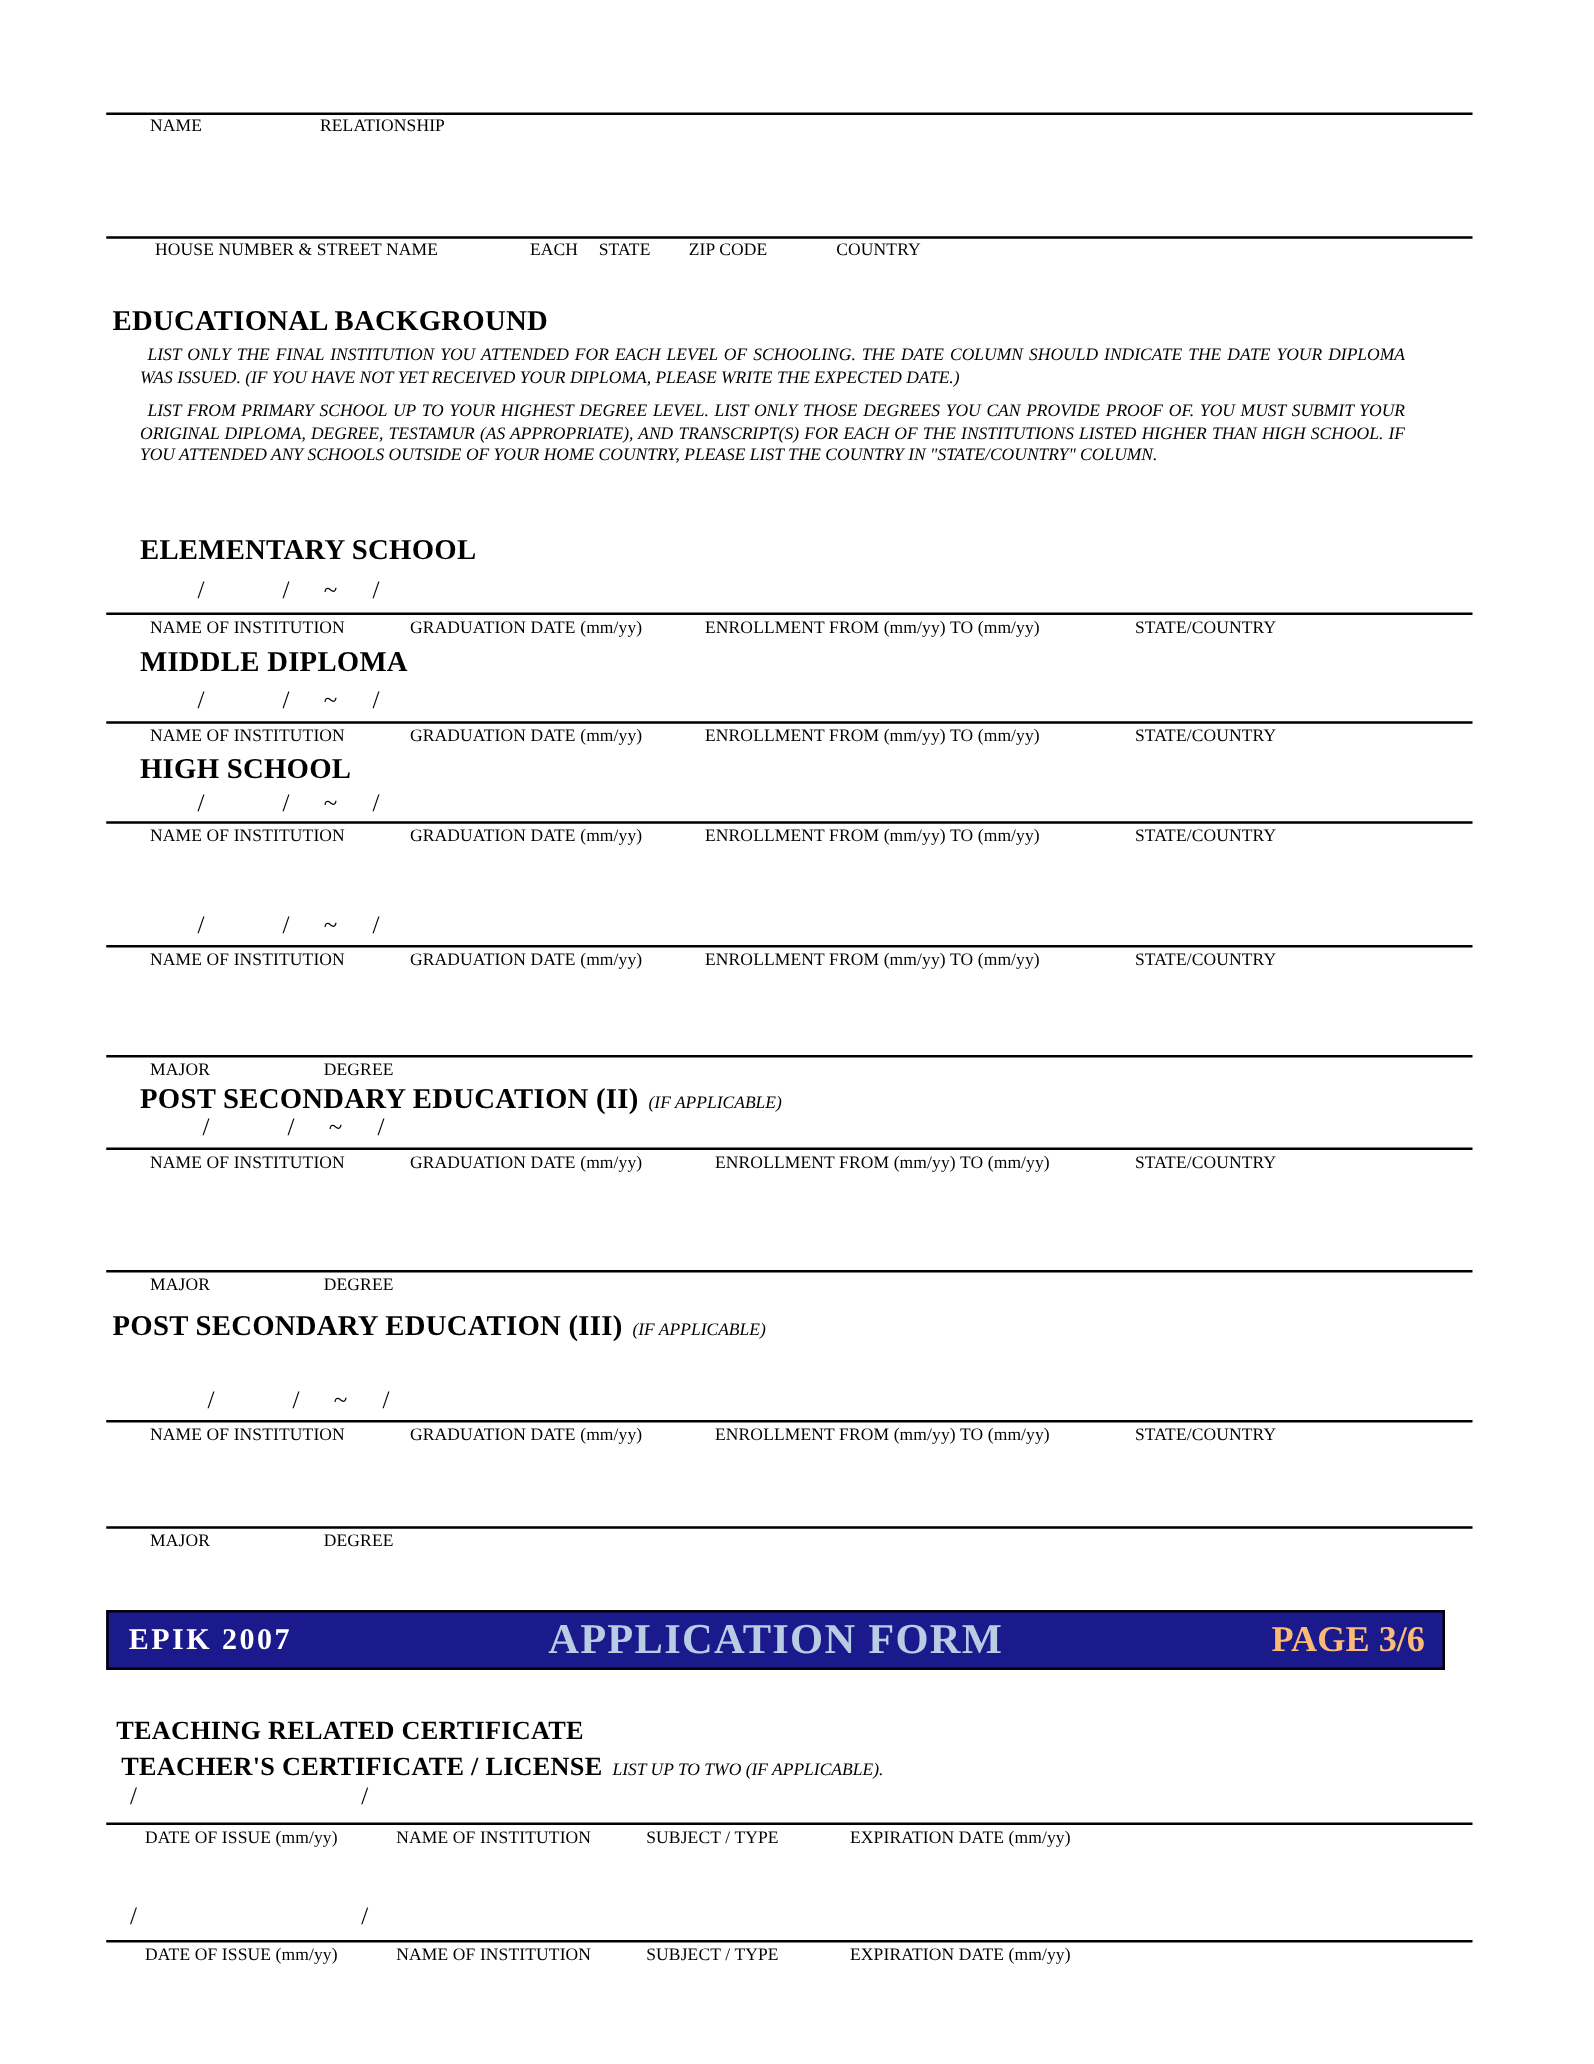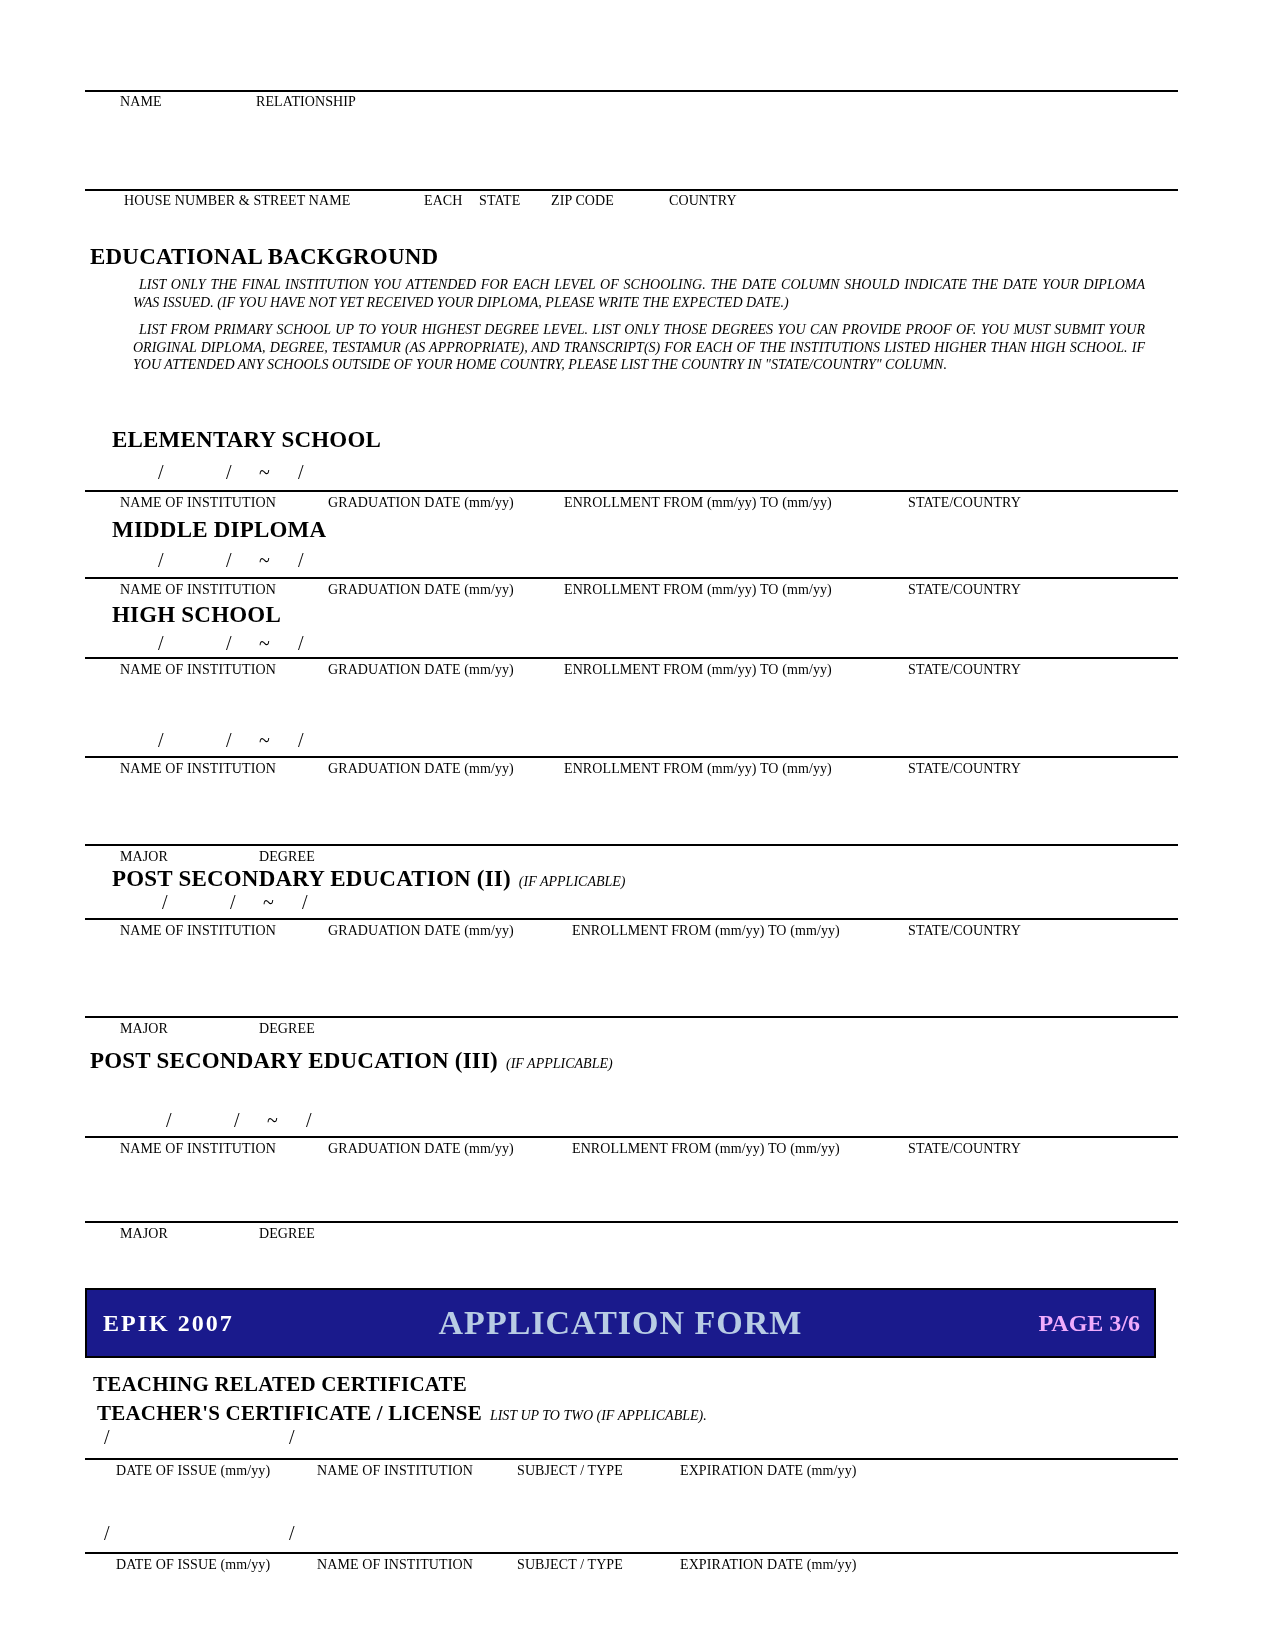--- a/index.html
+++ b/index.html
@@ -10,34 +10,34 @@
     font-family:"Liberation Serif","DejaVu Serif",serif;
     color:#000;
     overflow:hidden;
   }
   .rule{position:absolute;left:85px;width:1093px;height:2px;background:#000;}
   .lbl{position:absolute;font-size:14px;white-space:nowrap;letter-spacing:0.1px;margin-left:32px;}
   .hd{position:absolute;font-weight:700;font-size:23px;white-space:nowrap;letter-spacing:0.2px;}
   .hd .note{font-weight:400;font-style:italic;font-size:14px;letter-spacing:0;margin-left:8px;}
   .hd-sm{position:absolute;font-weight:700;font-size:21px;white-space:nowrap;letter-spacing:0.2px;}
   .hd-sm .note{font-weight:400;font-style:italic;font-size:14px;letter-spacing:0;margin-left:8px;}
-  .para{position:absolute;left:133px;width:1012px;font-style:italic;font-size:14px;
+  .para{position:absolute;left:112px;width:1012px;font-style:italic;font-size:14px;
         line-height:17.5px;text-align:justify;text-indent:6px;}
   .slash{position:absolute;font-size:20px;line-height:26px;}
   .banner{
-    position:absolute;left:85px;top:1288px;width:1071px;height:70px;
+    position:absolute;left:85px;top:1288px;width:1071px;height:48px;
     background:#1a1a8c;border:2px solid #000;box-sizing:border-box;
     display:flex;align-items:center;
   }
   .banner .program{position:absolute;left:16px;color:#ffffff;font-weight:700;
                    font-size:24px;letter-spacing:2px;white-space:nowrap;}
   .banner .title{position:absolute;left:0;right:0;text-align:center;color:#b8cce4;
                  font-weight:700;font-size:34px;letter-spacing:1px;white-space:nowrap;}
-  .banner .pageno{position:absolute;right:14px;color:#f0abfc;font-weight:700;
-                  font-size:24px;white-space:nowrap;}
+  .banner .pageno{position:absolute;right:14px;color:#fdba74;font-weight:700;
+                  font-size:29px;white-space:nowrap;}
 </style>
 </head>
 <body>
 
 <div class="page">
 
   <div class="rule" style="top:90px"></div>
   <span class="lbl" style="left:88px;top:94px">NAME</span>
   <span class="lbl" style="left:224px;top:94px">RELATIONSHIP</span>
 

